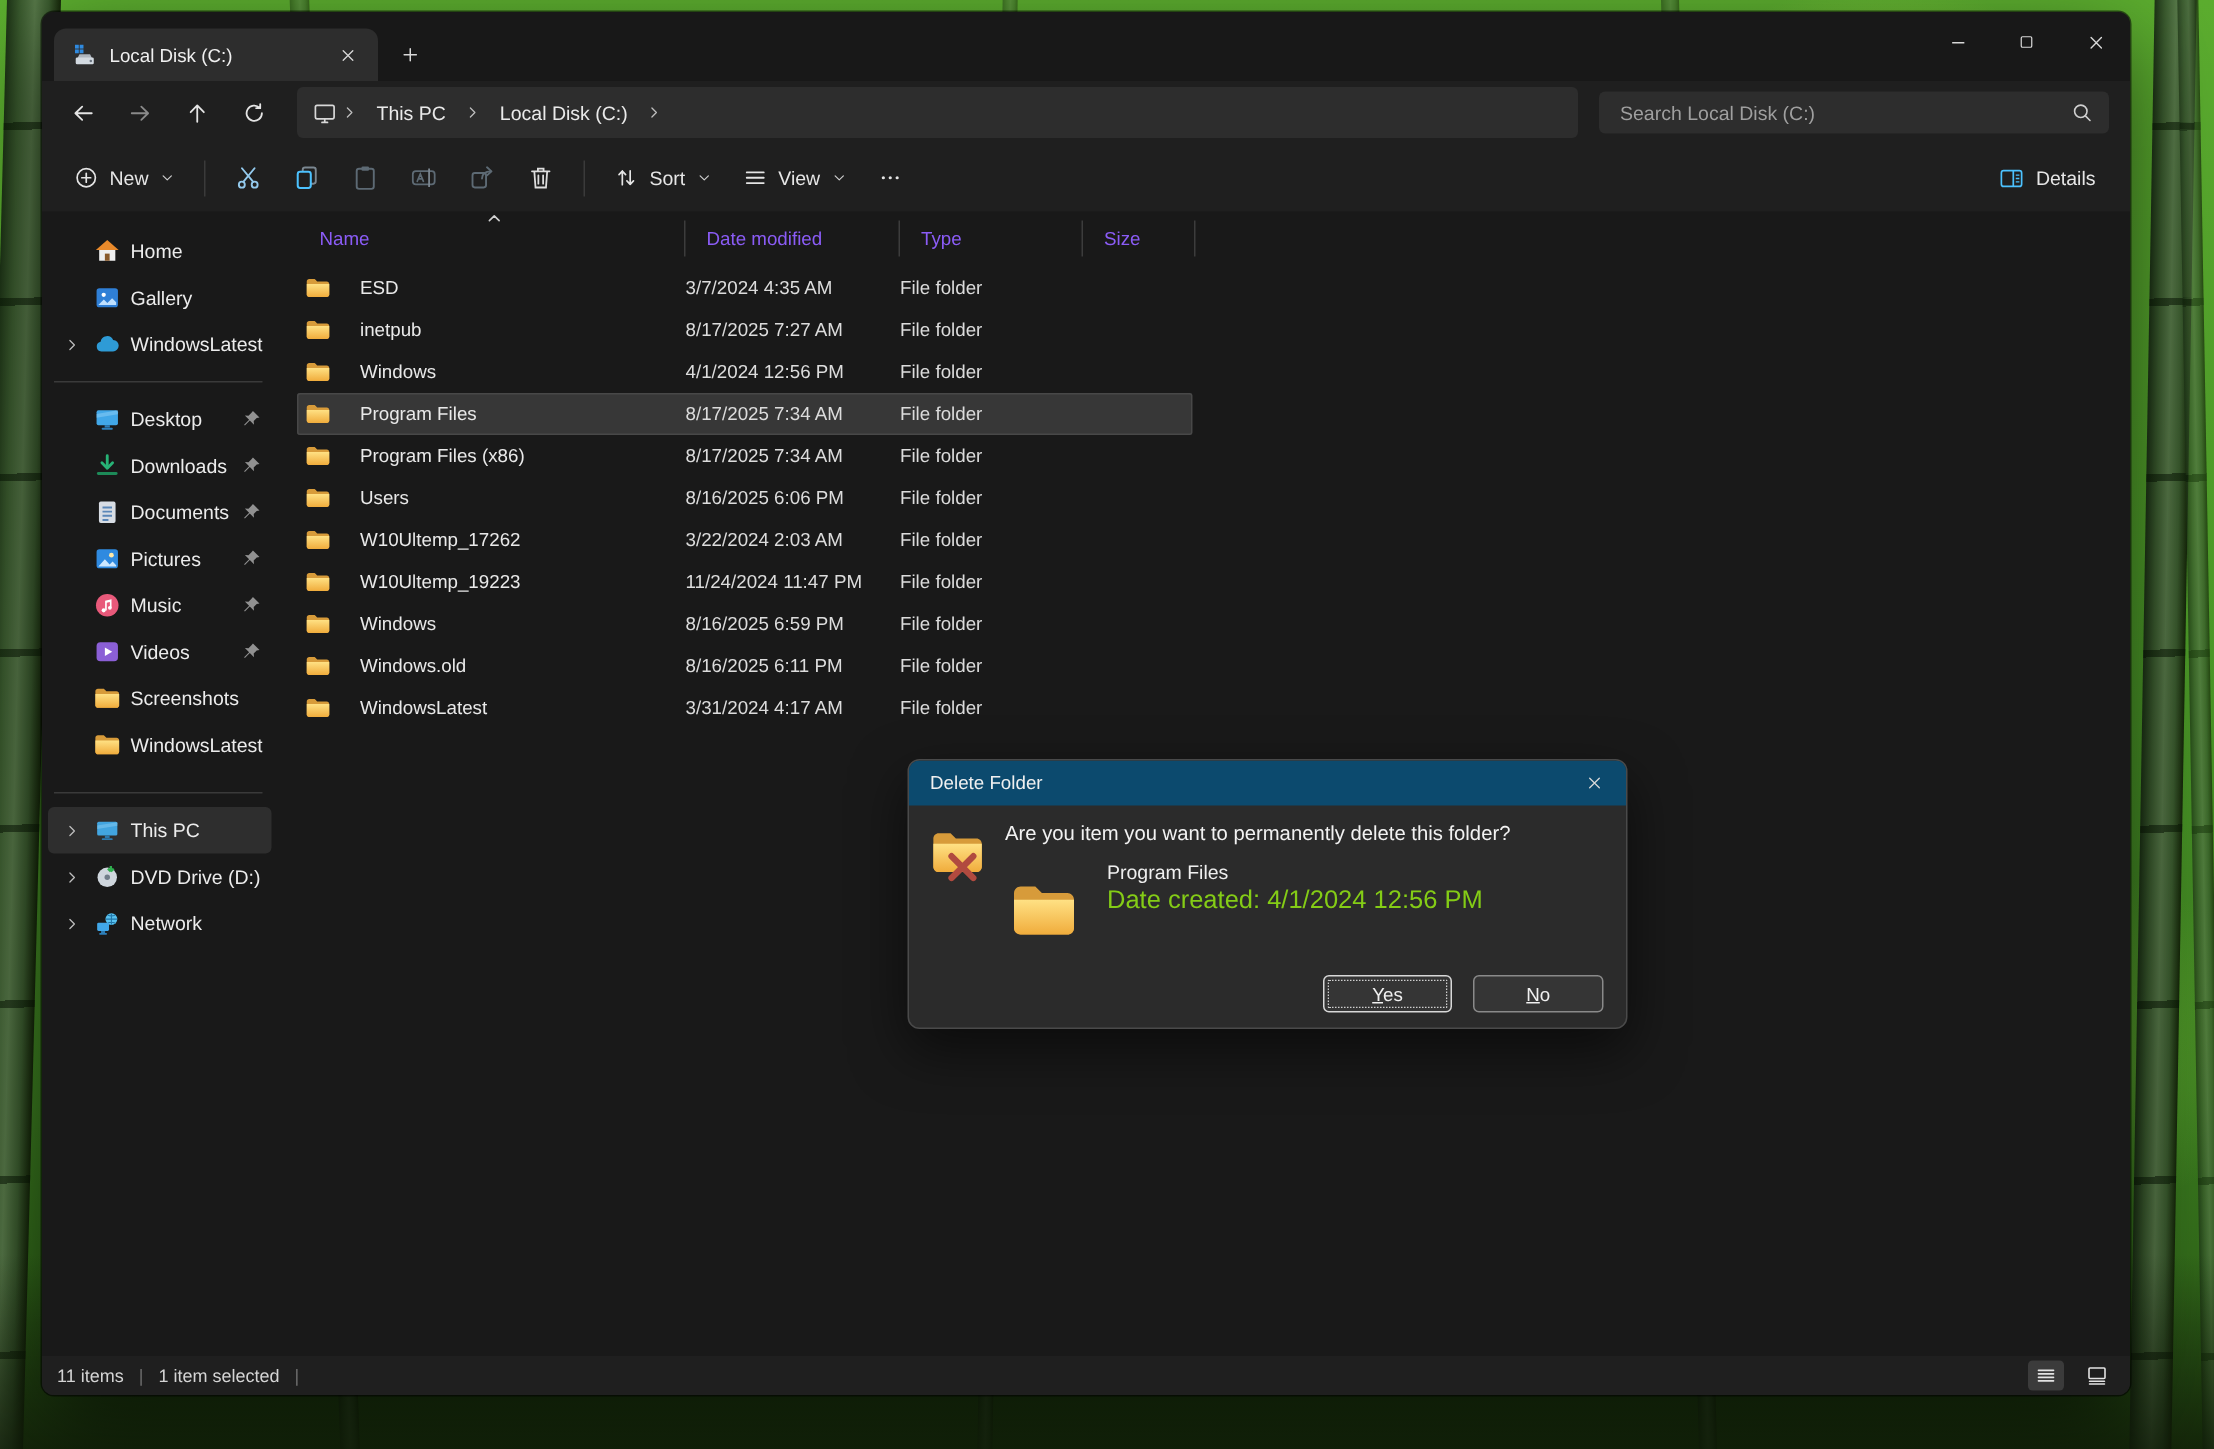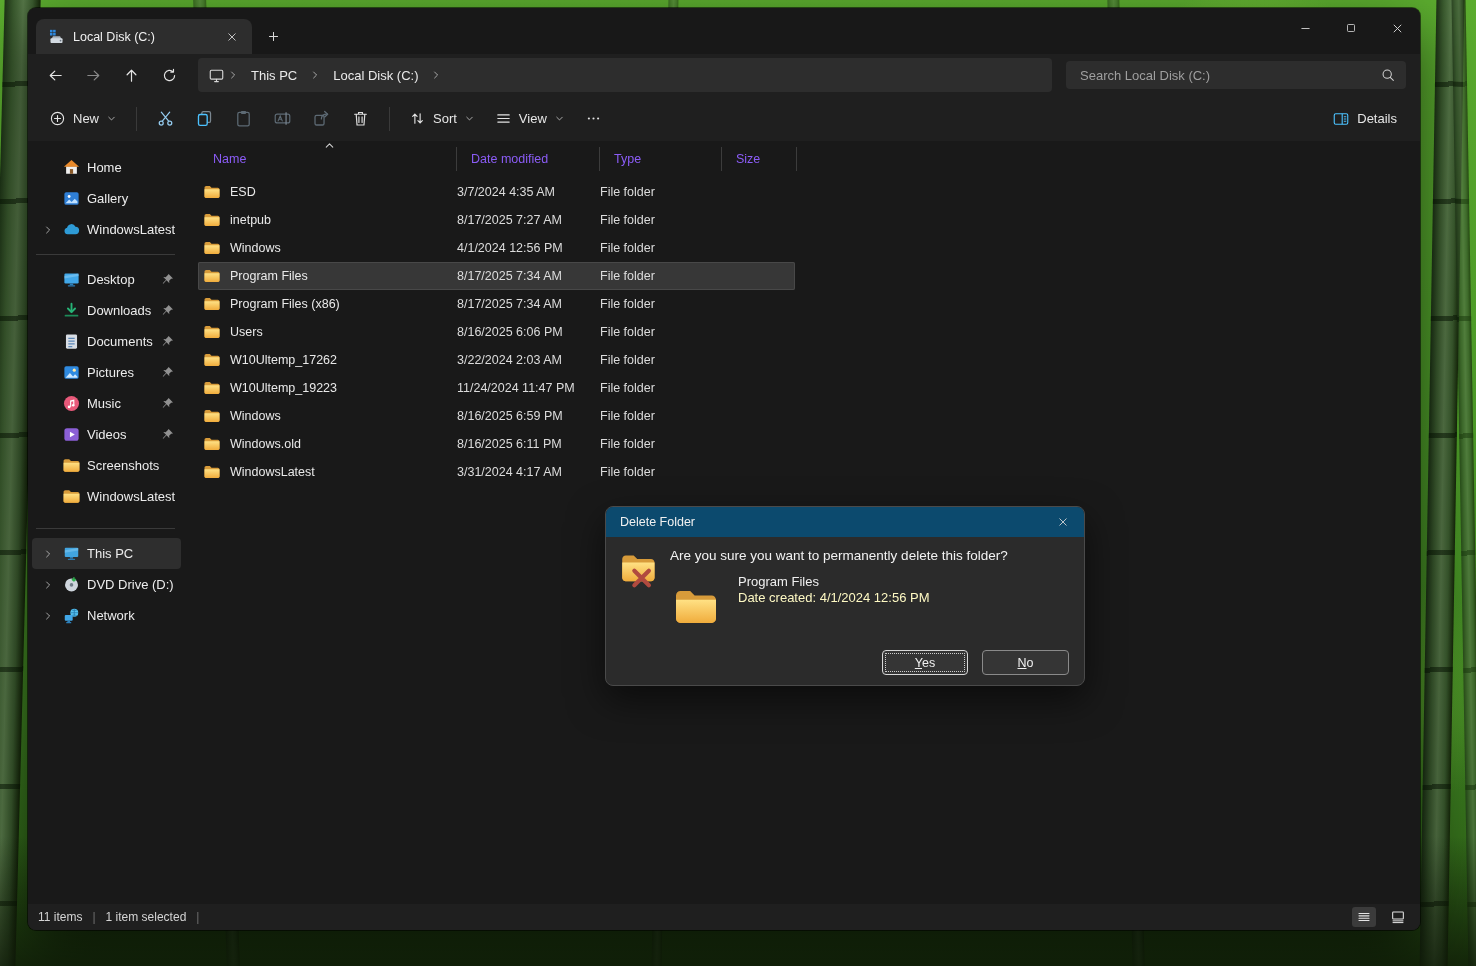--- a/index.html
+++ b/index.html
@@ -64,21 +64,21 @@
   .ch { position:relative; height:20px; display:flex; align-items:center; padding-left:14px; }
   .ch .sep { position:absolute; right:0; top:-2px; height:24px; width:1px; background:#3c3c3c; }
   .ch-name { width:272px; padding-left:28px; position:relative; }
   .ch-name .sortcaret { position:absolute; left:138px; top:-10px; }
   .ch-date { width:143px; }
   .ch-type { width:122px; }
   .ch-size { width:75px; }
   .rows { margin-top:6px; }
   .frow { height:28px; display:flex; align-items:center; margin-left:13px; width:597px; font-size:12.5px; color:#e9e9e9; border-radius:2px; }
   .frow.selected { background:#373737; box-shadow:0 0 0 1px #484848 inset; }
-  .fc-name { width:259px; display:flex; align-items:center; gap:9px; padding-left:5px; white-space:nowrap; overflow:hidden; }
+  .fc-name { width:259px; display:flex; align-items:center; gap:19px; padding-left:5px; white-space:nowrap; overflow:hidden; }
   .fc-name svg { width:18px; height:18px; flex:none; }
   .fc-date { width:143px; color:#dcdcdc; }
   .fc-type { width:122px; color:#dcdcdc; }
   .fc-size { width:73px; }
 
   
   .statusbar { height:26px; flex:none; background:#1f1f1f; display:flex; align-items:center; padding:0 10px; font-size:12px; color:#d4d4d4; gap:10px; }
   .st-sep { color:#6d6d6d; }
   .st-spacer { flex:1; }
   .st-toggle { width:24px; height:20px; border-radius:3px; display:flex; align-items:center; justify-content:center; }
@@ -86,21 +86,21 @@
 
   
   .dialog { position:absolute; left:577px; top:498px; width:480px; height:180px; background:#2b2b2b; border:1px solid #4a4a4a; border-radius:8px; box-shadow:0 14px 36px rgba(0,0,0,.55); overflow:hidden; }
   .dlg-title { height:30px; background:#0c4a6e; display:flex; align-items:center; padding:0 6px 0 14px; }
   .dlg-title-text { flex:1; font-size:12.5px; color:#f0f0f0; }
   .dlg-close { width:30px; height:24px; display:flex; align-items:center; justify-content:center; border-radius:4px; }
   .dlg-warnic { position:absolute; left:13px; top:42px; width:42px; height:42px; }
   .dlg-msg { position:absolute; left:64px; top:41px; font-size:13.5px; color:#f2f2f2; }
   .dlg-folderic { position:absolute; left:66px; top:76px; width:48px; height:48px; }
   .dlg-name { position:absolute; left:132px; top:67px; font-size:13px; color:#efefef; }
-  .dlg-detail { position:absolute; left:132px; top:83px; font-size:13px; color:#fef9c3; }
+  .dlg-detail { position:absolute; left:132px; top:83px; font-size:17px; color:#84cc16; }
   .dlg-btn { position:absolute; top:143px; height:25px; background:#353535; border-radius:4px; display:flex; align-items:center; justify-content:center; font-size:12.5px; color:#f0f0f0; }
   .dlg-btn span { display:block; }
   .dlg-btn span::first-letter { text-decoration:underline; }
   .dlg-yes { left:276px; width:86px; border:1px solid #d8d8d8; outline:1px dotted #cfcfcf; outline-offset:-4px; }
   .dlg-no  { left:376px; width:87px; border:1px solid #8a8a8a; }
 
   .ic { display:block; }
 </style>
 </head>
 <body>
@@ -778,21 +778,21 @@
       <span class="dlg-title-text">Delete Folder</span>
       <span class="dlg-close">
           <svg class="ic" width="14" height="14">
             <use href="#i-close"></use>
           </svg>
         </span>
     </div>
     <svg class="dlg-warnic">
         <use href="#i-folder-x"></use>
       </svg>
-    <div class="dlg-msg">Are you sure you want to permanently delete this folder?</div>
+    <div class="dlg-msg">Are you item you want to permanently delete this folder?</div>
     <svg class="dlg-folderic">
         <use href="#i-folder"></use>
       </svg>
     <div class="dlg-name">Program Files</div>
     <div class="dlg-detail">Date created: 4/1/2024 12:56 PM</div>
     <div class="dlg-btn dlg-yes">
         <span>Yes</span>
       </div>
     <div class="dlg-btn dlg-no">
         <span>No</span>

